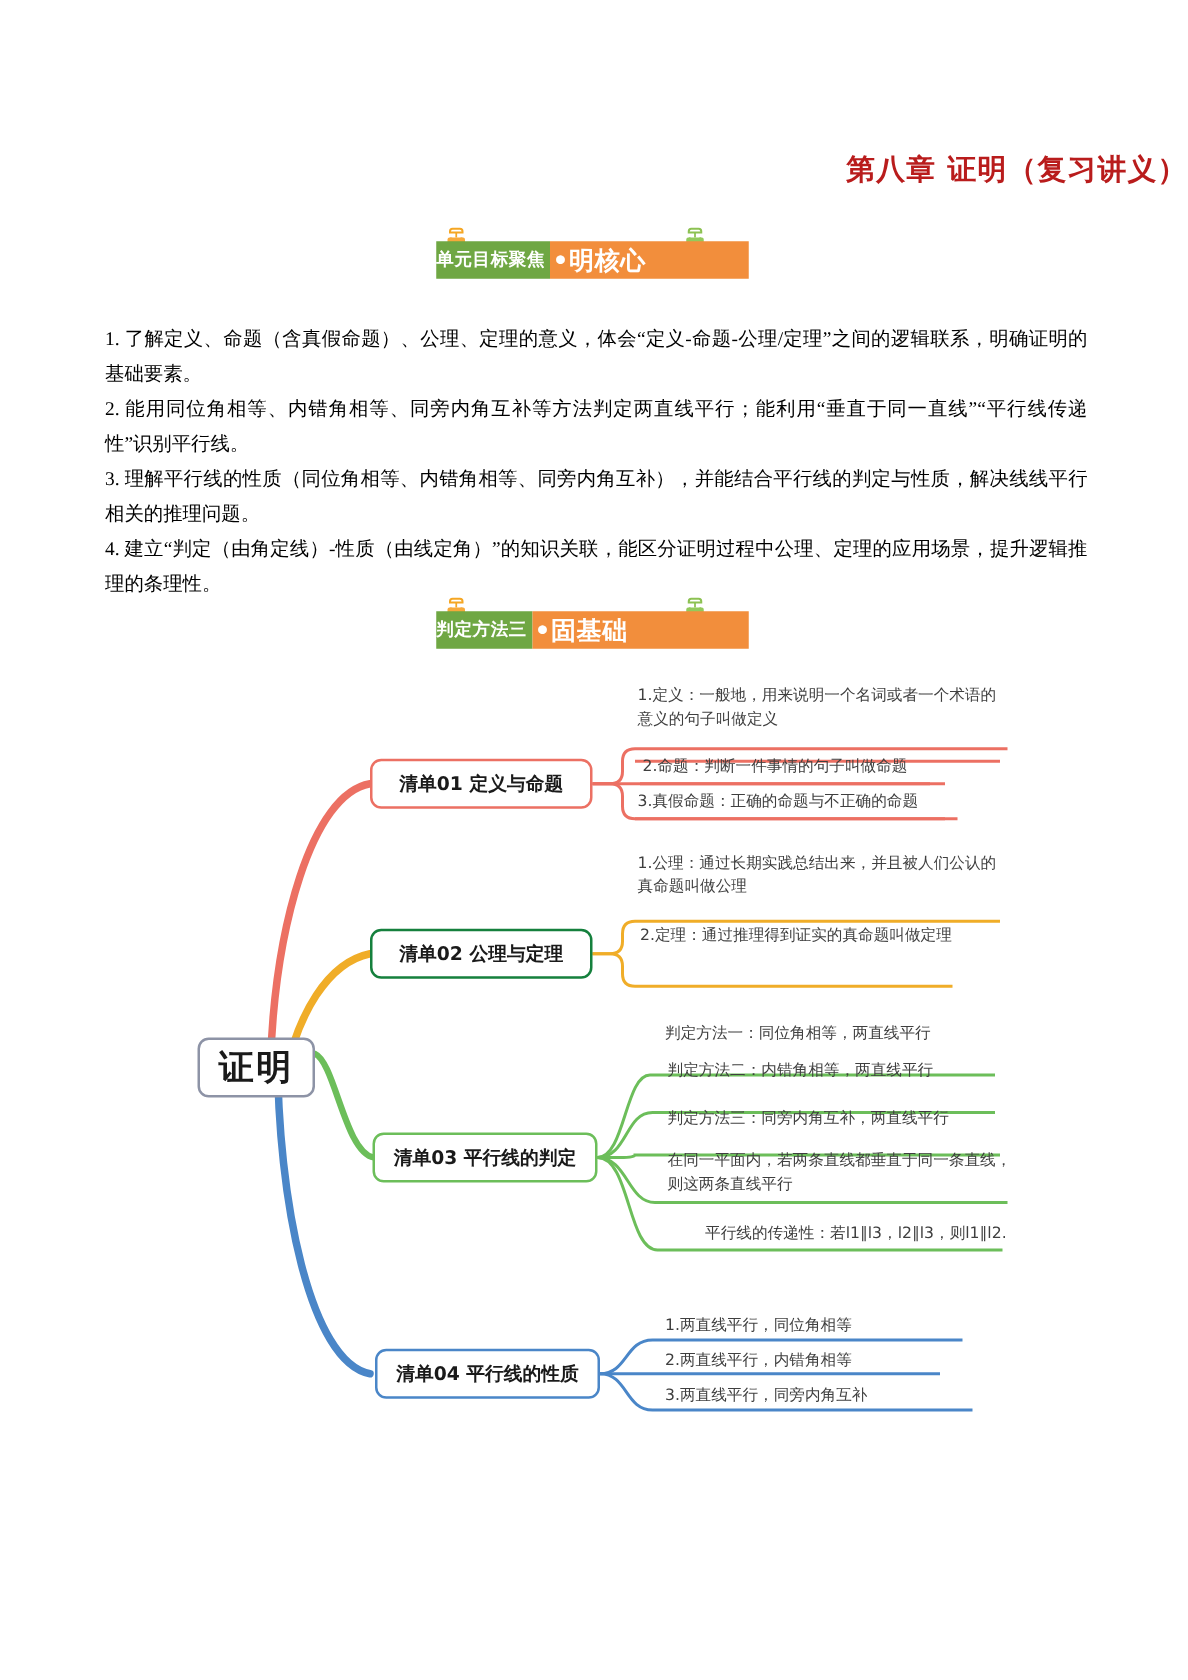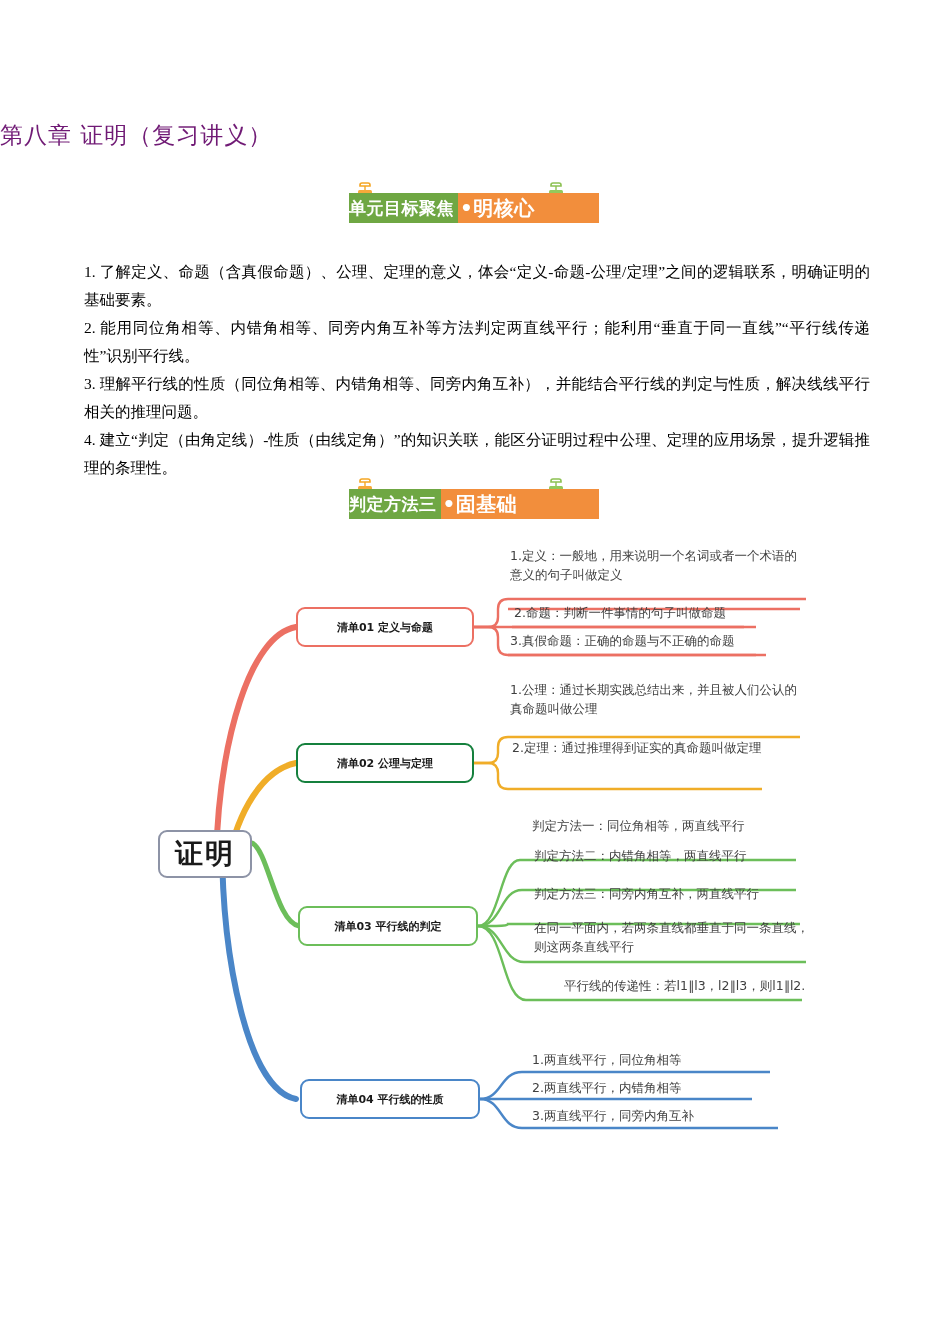--- a/index.html
+++ b/index.html
@@ -8,26 +8,26 @@
     background:#ffffff;
     font-family:"Liberation Serif","DejaVu Serif",serif;
     position:relative;
     overflow:hidden;
   }
   .page{position:relative;width:950px;height:1344px;}
 
   
   .doc-title{
     position:absolute;left:0;top:120px;width:950px;
-    text-align:left;
-    font-family:"DejaVu Sans","Liberation Sans",sans-serif;
-    font-weight:400;
+    text-align:right;
+    font-family:"DejaVu Sans","Liberation Sans",sans-serif;
+    font-weight:700;
     font-size:23px;
     letter-spacing:1px;
-    color:#701a75;
+    color:#b91c1c;
   }
 
   
   .banner{position:absolute;width:250px;height:42px;}
   .banner .bar{
     position:absolute;left:0;top:12px;width:250px;height:30px;
     display:flex;
   }
   .banner .bar .left{
     background:#6fa743;height:100%;
@@ -35,21 +35,21 @@
     box-sizing:border-box;padding-right:4px;
   }
   .banner .bar .right{
     background:#f28e3c;height:100%;flex:1;
     display:flex;align-items:center;justify-content:flex-start;
     box-sizing:border-box;padding-left:2px;
   }
   .banner .btxt{
     font-family:"DejaVu Sans","Liberation Sans",sans-serif;
     font-weight:700;
-    font-size:17px;
+    font-size:14px;
     color:#ffffff;
     letter-spacing:0.5px;
     white-space:nowrap;
     line-height:1;
   }
   .banner .btxt.sub{font-size:20px;}
   .clip{position:absolute;top:0;width:20px;height:26px;}
 
   
   .objectives{
@@ -66,21 +66,21 @@
   .mindmap{position:absolute;left:0;top:530px;width:950px;height:640px;}
   .mm-svg{position:absolute;left:0;top:0;}
 
   .node{
     position:absolute;
     box-sizing:border-box;
     background:#ffffff;
     border-radius:9px;
     display:flex;align-items:center;justify-content:center;
     font-family:"DejaVu Sans","Liberation Sans",sans-serif;
-    font-size:11px;
+    font-size:15px;
     font-weight:700;
     color:#1a1a1a;
     white-space:nowrap;
     z-index:3;
   }
   .node.center{
     border:2px solid #8d93a6;
     font-size:28px;
     letter-spacing:2px;
   }

